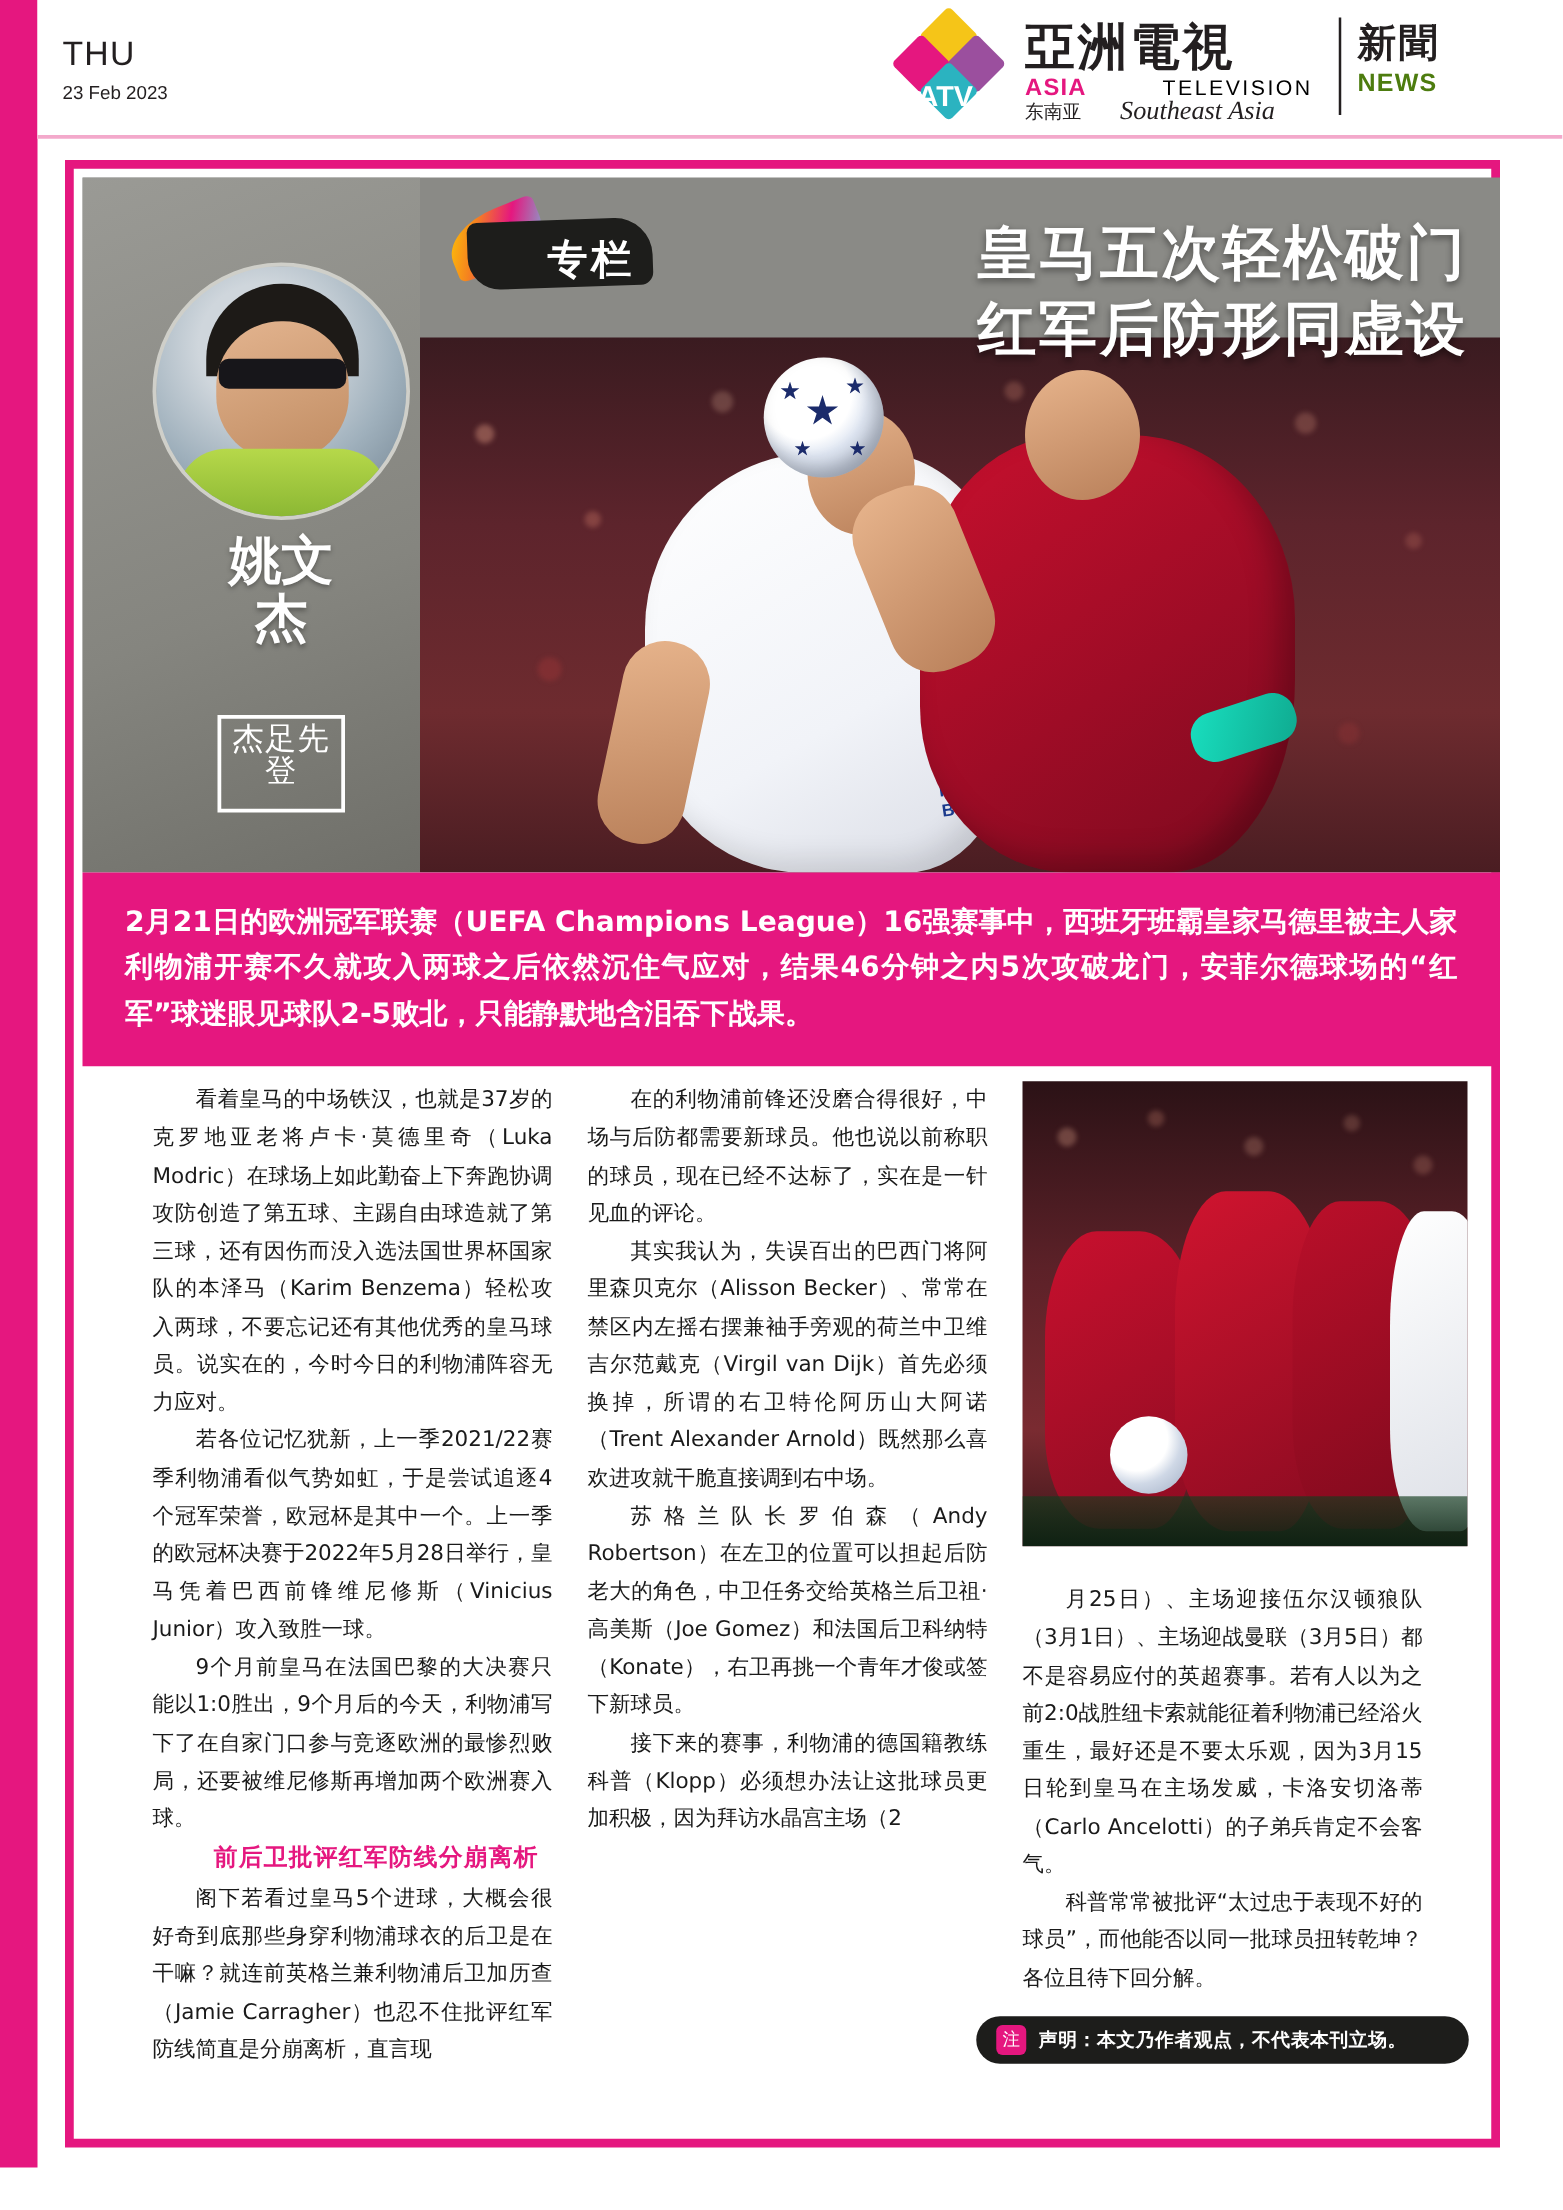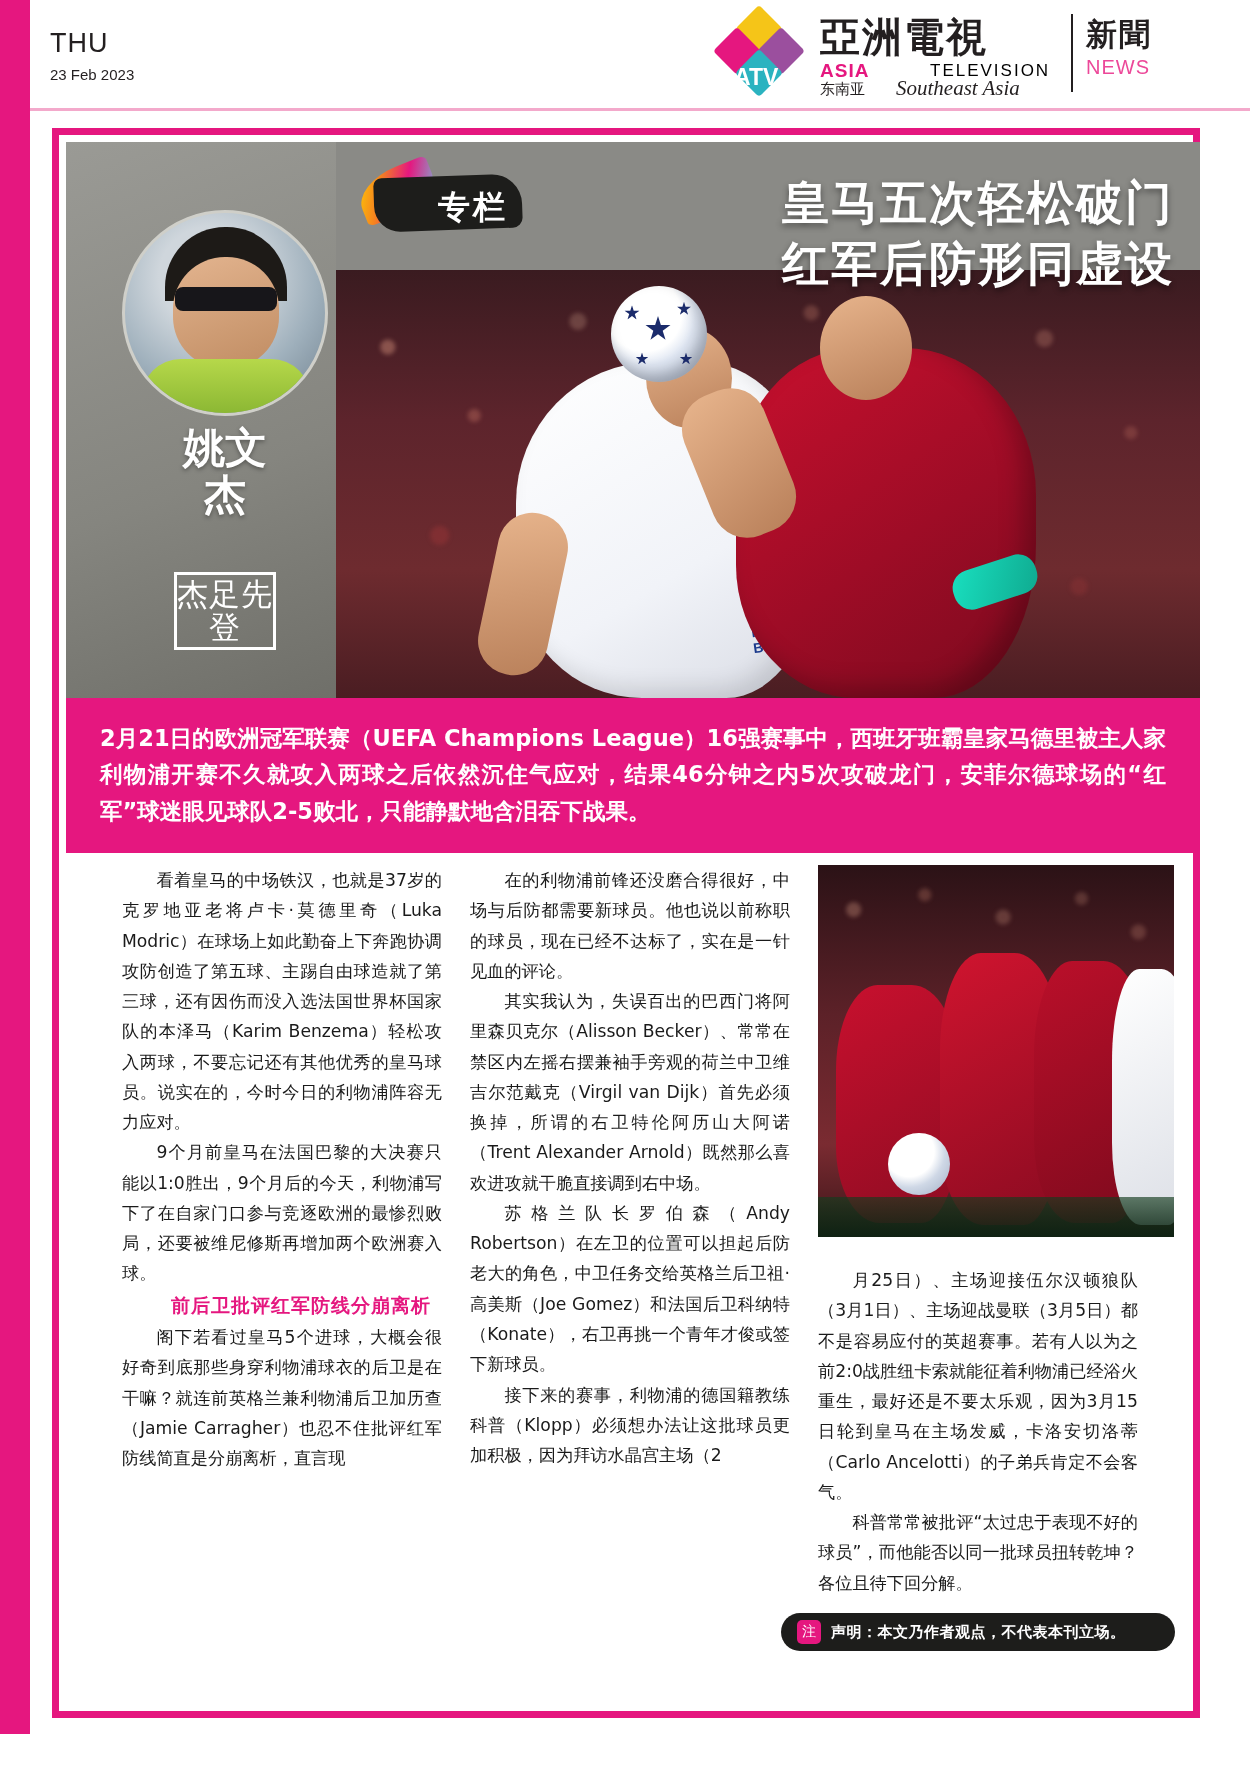--- a/index.html
+++ b/index.html
@@ -62,21 +62,21 @@
     position:absolute;left:355px;top:6px;width:2px;height:78px;background:#231f20;
   }
   .logo-news-cn{
     position:absolute;left:370px;top:6px;
     font-size:31px;font-weight:bold;color:#231f20;letter-spacing:2px;
     font-family:"DejaVu Sans", sans-serif;
     text-align:right;
   }
   .logo-news-en{
     position:absolute;left:370px;top:48px;
-    font-size:20px;color:#ec4899;letter-spacing:1px;
+    font-size:20px;color:#4d7c0f;letter-spacing:1px;font-weight:bold;
   }
   .logo-sea-cn{
     position:absolute;left:104px;top:72px;
     font-size:15px;color:#231f20;font-family:"DejaVu Sans", sans-serif;
   }
   .logo-sea-en{
     position:absolute;left:180px;top:68px;
     font-size:21px;color:#231f20;font-family:"Liberation Serif", serif;
     font-style:italic;
   }
@@ -174,21 +174,21 @@
   .columnist-name{
     position:absolute;left:104px;top:282px;width:110px;
     color:#ffffff;font-size:42px;font-weight:bold;line-height:1.12;
     font-family:"DejaVu Sans", sans-serif;text-align:center;
     text-shadow:0 2px 4px rgba(0,0,0,.35);
   }
   .columnist-seal{
     position:absolute;left:108px;top:430px;width:102px;height:78px;
     border:3px solid #ffffff;color:#ffffff;
     font-family:"DejaVu Sans", sans-serif;
-    font-size:31px;line-height:1.05;text-align:center;
+    font-size:25px;line-height:1.05;text-align:center;
     padding-top:3px;box-sizing:border-box;letter-spacing:1px;
   }
   .badge-column{
     position:absolute;left:286px;top:24px;width:170px;height:74px;
   }
   .badge-ink{
     position:absolute;left:22px;top:10px;width:148px;height:54px;
     background:#1d1d1b;border-radius:8px 30px 10px 26px;
     transform:rotate(-2deg);
   }
@@ -373,20 +373,21 @@
       </div>
     </div>
 
     <div class="lede">2月21日的欧洲冠军联赛（UEFA Champions League）16强赛事中，西班牙班霸皇家马德里被主人家利物浦开赛不久就攻入两球之后依然沉住气应对，结果46分钟之内5次攻破龙门，安菲尔德球场的“红军”球迷眼见球队2-5败北，只能静默地含泪吞下战果。</div>
 
     <div class="body-area">
       <div class="cols">
 
         <div class="col col1">
           <p>看着皇马的中场铁汉，也就是37岁的克罗地亚老将卢卡·莫德里奇（Luka Modric）在球场上如此勤奋上下奔跑协调攻防创造了第五球、主踢自由球造就了第三球，还有因伤而没入选法国世界杯国家队的本泽马（Karim Benzema）轻松攻入两球，不要忘记还有其他优秀的皇马球员。说实在的，今时今日的利物浦阵容无力应对。</p>
+          <p>若各位记忆犹新，上一季2021/22赛季利物浦看似气势如虹，于是尝试追逐4个冠军荣誉，欧冠杯是其中一个。上一季的欧冠杯决赛于2022年5月28日举行，皇马凭着巴西前锋维尼修斯（Vinicius Junior）攻入致胜一球。</p>
           <p>9个月前皇马在法国巴黎的大决赛只能以1:0胜出，9个月后的今天，利物浦写下了在自家门口参与竞逐欧洲的最惨烈败局，还要被维尼修斯再增加两个欧洲赛入球。</p>
           <p class="subhead">前后卫批评红军防线分崩离析</p>
           <p>阁下若看过皇马5个进球，大概会很好奇到底那些身穿利物浦球衣的后卫是在干嘛？就连前英格兰兼利物浦后卫加历查（Jamie Carragher）也忍不住批评红军防线简直是分崩离析，直言现</p>
         </div>
 
         <div class="col col2">
           <p>在的利物浦前锋还没磨合得很好，中场与后防都需要新球员。他也说以前称职的球员，现在已经不达标了，实在是一针见血的评论。</p>
           <p>其实我认为，失误百出的巴西门将阿里森贝克尔（Alisson Becker）、常常在禁区内左摇右摆兼袖手旁观的荷兰中卫维吉尔范戴克（Virgil van Dijk）首先必须换掉，所谓的右卫特伦阿历山大阿诺（Trent Alexander Arnold）既然那么喜欢进攻就干脆直接调到右中场。</p>
           <p>苏格兰队长罗伯森（Andy Robertson）在左卫的位置可以担起后防老大的角色，中卫任务交给英格兰后卫祖·高美斯（Joe Gomez）和法国后卫科纳特（Konate），右卫再挑一个青年才俊或签下新球员。</p>
           <p>接下来的赛事，利物浦的德国籍教练科普（Klopp）必须想办法让这批球员更加积极，因为拜访水晶宫主场（2</p>

